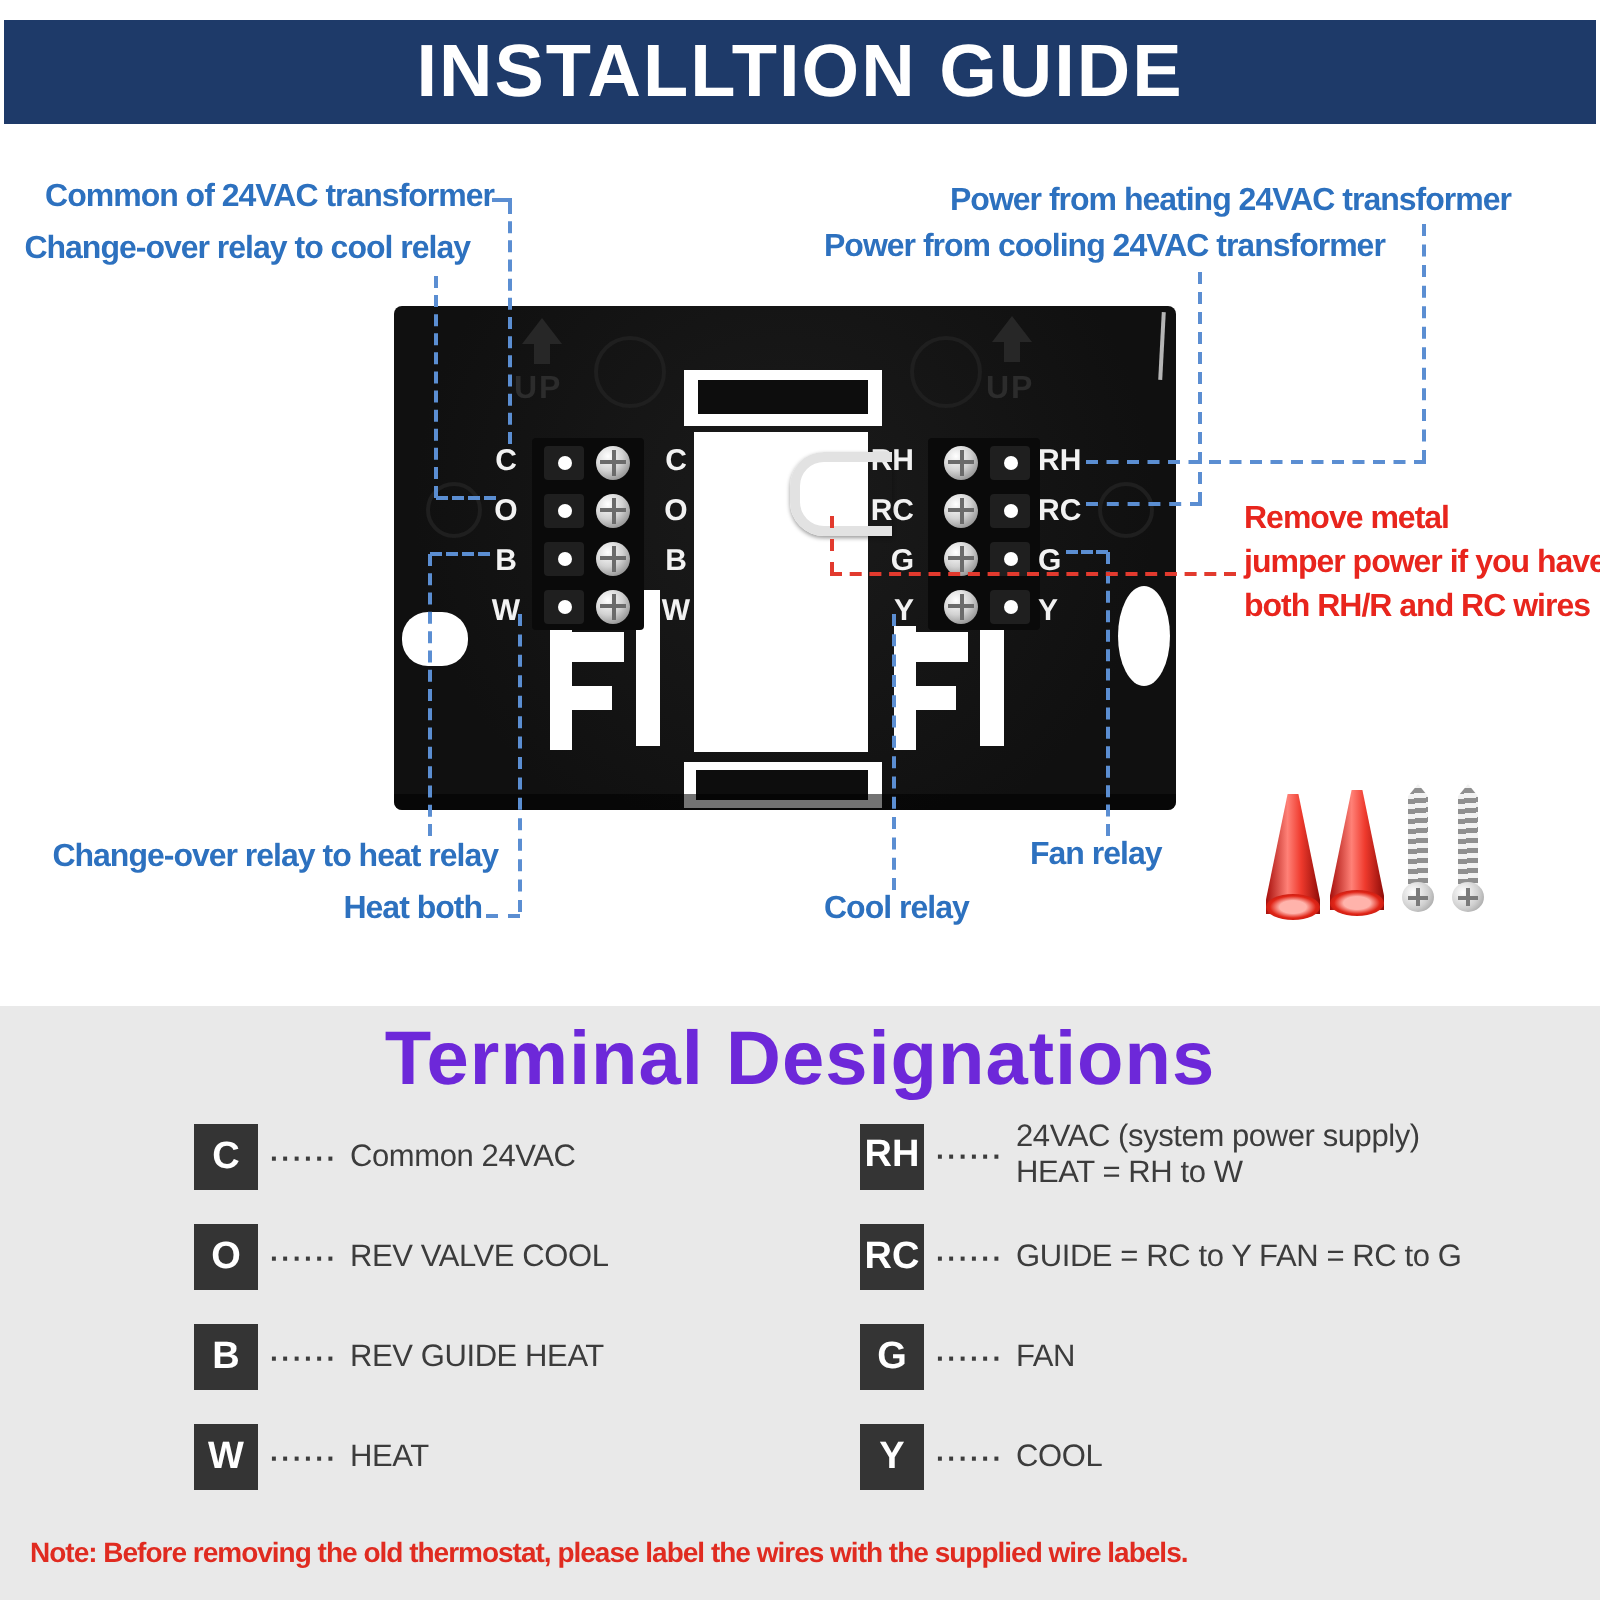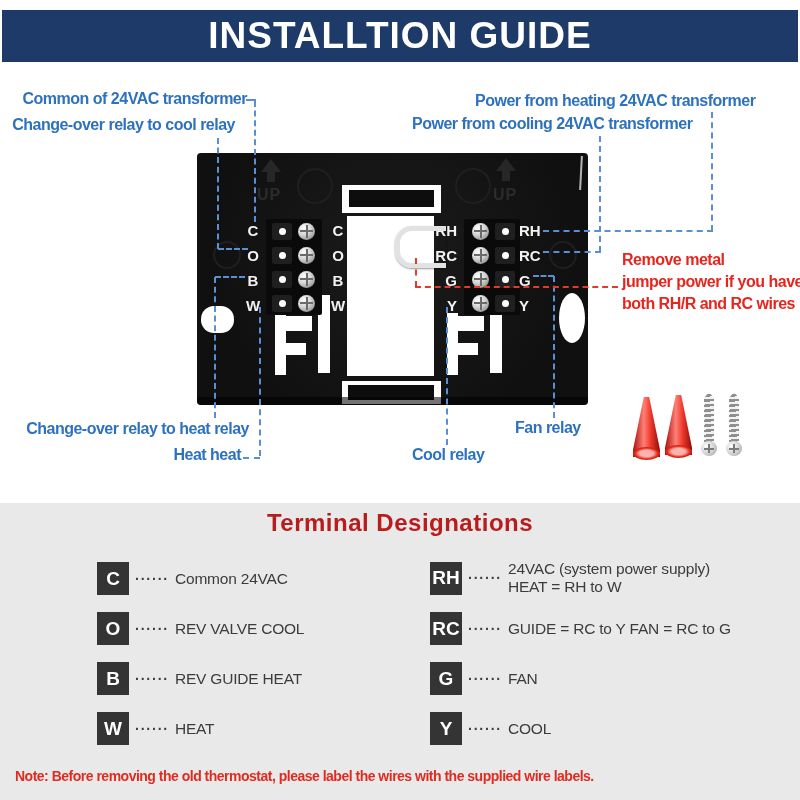--- a/index.html
+++ b/index.html
@@ -83,21 +83,21 @@
     background:repeating-linear-gradient(175deg, #f2f2f2 0 2.5px, #8f8f8f 2.5px 5px);
     clip-path:polygon(50% 0, 100% 12%, 100% 100%, 0 100%, 0 12%); }
   .hscrew .head { position:absolute; left:0; bottom:0; width:16px; height:15px; border-radius:50%;
     background:radial-gradient(circle at 35% 35%, #ffffff, #cfcfcf 55%, #909090); }
   .hscrew .head::before { content:""; position:absolute; left:50%; top:3px; bottom:3px; width:2px; margin-left:-1px; background:#7a7a7a; }
   .hscrew .head::after  { content:""; position:absolute; top:50%; left:3px; right:3px; height:2px; margin-top:-1px; background:#7a7a7a; }
   .hw-caption { position:absolute; color:#1d1d1d; font-size:17px; font-weight:bold; letter-spacing:-0.2px; white-space:nowrap; }
   
   .gray-section { position:absolute; left:0; top:503px; width:800px; height:297px; background:#e9e9e9; }
   .td-title { position:absolute; left:0; top:509px; width:800px; text-align:center;
-    color:#b91c1c; font-size:24px; font-weight:bold; letter-spacing:0.5px; }
+    color:#6d28d9; font-size:38px; font-weight:bold; letter-spacing:0.5px; }
   .t-row { position:absolute; display:flex; align-items:center; }
   .t-box { width:32px; height:33px; background:#343434; color:#ffffff; font-size:19px; font-weight:bold;
     display:flex; align-items:center; justify-content:center; flex:none; }
   .t-dots { color:#3c3c3c; font-size:14px; font-weight:bold; letter-spacing:1px; margin:0 6px 0 6px; flex:none; }
   .t-desc { color:#3c3c3c; font-size:15.5px; letter-spacing:-0.2px; line-height:18px; white-space:nowrap; }
   
   .note { position:absolute; left:15px; top:768px; color:#e02b20; font-size:14px; font-weight:bold;
     letter-spacing:-0.5px; white-space:nowrap; }
 </style>
 </head>
@@ -255,21 +255,21 @@
   <div class="rv" style="left:415px; top:258px; height:29px;"></div>
   <div class="rh" style="left:415px; top:286px; width:203px;"></div>
 
   <div class="warn" style="left:622px; top:249px;">
     <div>Remove metal</div>
     <div>jumper power if you have</div>
     <div>both RH/R and RC wires</div>
   </div>
 
   <div class="lbl" style="right:551px; top:420px;">Change-over relay to heat relay</div>
-  <div class="lbl" style="right:559px; top:446px;">Heat heat</div>
+  <div class="lbl" style="right:559px; top:446px;">Heat both</div>
   <div class="lbl" style="left:412px;  top:446px;">Cool relay</div>
   <div class="lbl" style="left:515px;  top:419px;">Fan relay</div>
 
   <div class="anchor" style="left:633px; top:397px;">
       <div class="cone"></div>
       <div class="rim"></div>
     </div>
   <div class="anchor" style="left:665px; top:395px;">
       <div class="cone"></div>
       <div class="rim"></div>

